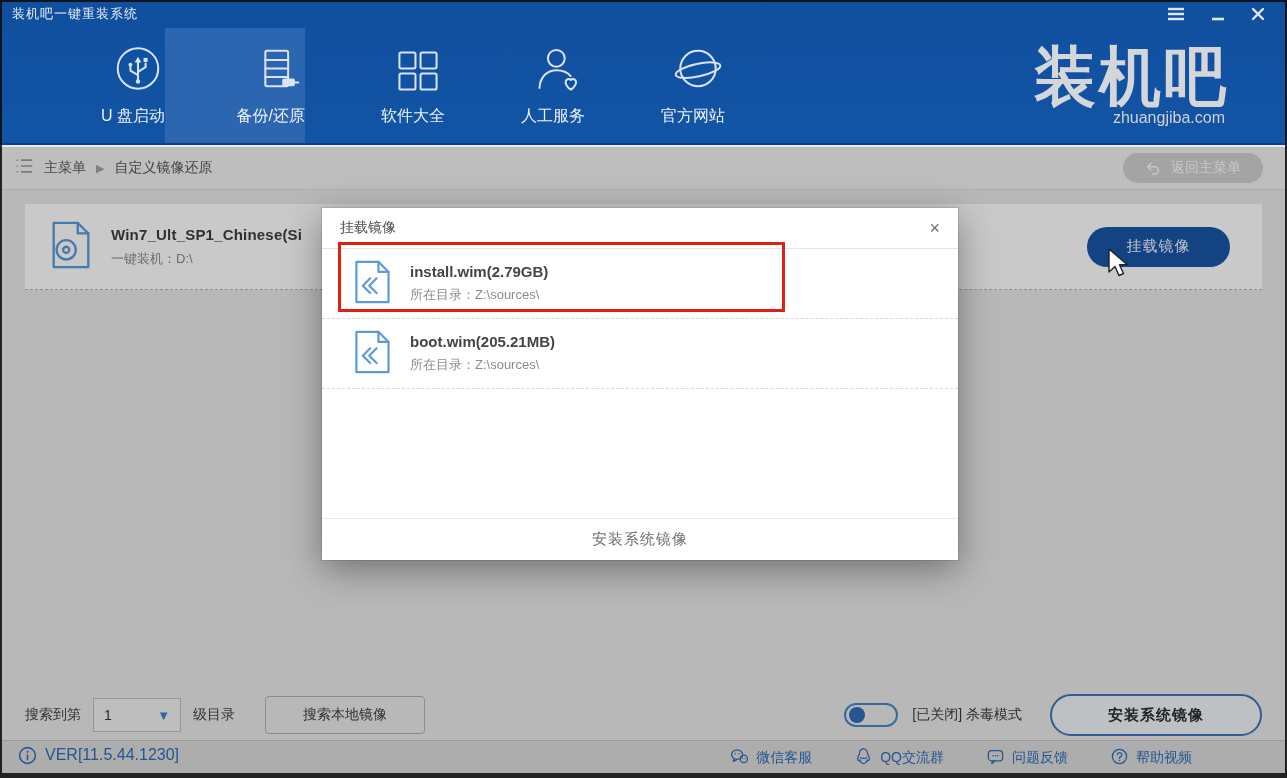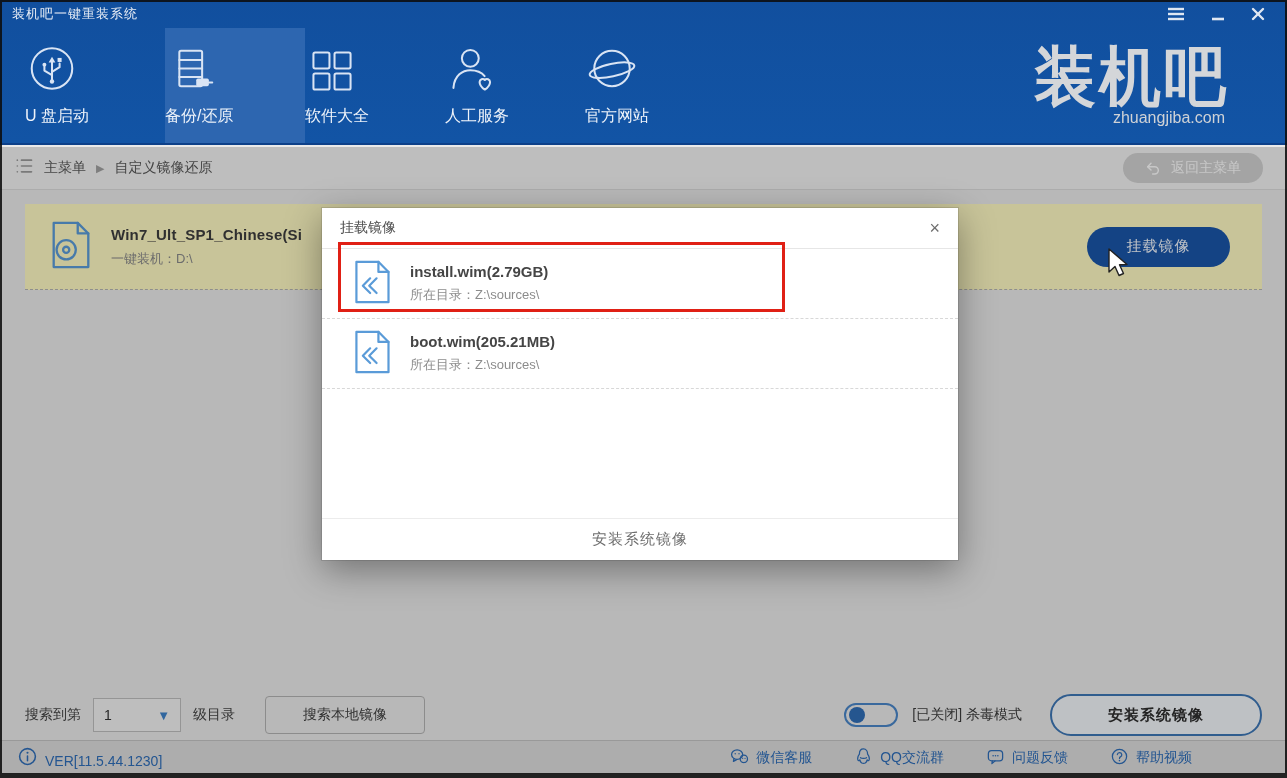--- a/index.html
+++ b/index.html
@@ -8,21 +8,21 @@
   .screen { position:relative; width:1287px; height:778px; background:#eaeaea; overflow:hidden; }
 
   
   .header { position:absolute; top:0; left:0; width:100%; height:145px;
             background:linear-gradient(#114f9e,#1254a5); border-bottom:2px solid #0d4089; }
   .titlebar { height:28px; display:flex; align-items:center; padding:0 12px; }
   .app-title { color:#e9eef6; font-size:13px; letter-spacing:1px; }
   .win-controls { margin-left:auto; display:flex; align-items:center; gap:26px; padding-right:10px; }
   .wc { color:#dfe7f2; cursor:pointer; display:flex; align-items:center; }
   .nav { height:115px; display:flex; align-items:stretch; padding-left:25px; }
-  .nav-item { width:140px; display:flex; flex-direction:column; align-items:flex-start; justify-content:center;
+  .nav-item { width:140px; display:flex; flex-direction:column; align-items:flex-end; justify-content:center;
               gap:8px; color:#dce6f4; cursor:pointer; }
   .nav-item.active { background:#2d66b0; }
   .nav-icon { width:54px; height:54px; display:block; }
   .nav-icon svg { width:54px; height:54px; stroke:#d9e4f4; fill:none; stroke-width:2.4; stroke-linecap:round; stroke-linejoin:round; }
   .nav-label { font-size:16px; color:#eef3fa; }
   .logo { margin-left:auto; margin-right:58px; align-self:center; text-align:right; line-height:1; }
   .logo-cn { font-size:62px; font-weight:800; color:#d4d6d9; letter-spacing:3px;
              font-family:"Liberation Sans",sans-serif; transform:scaleY(1.05); }
   .logo-domain { font-size:16px; color:#cfd2d6; margin-top:2px; padding-right:4px; }
 
@@ -31,21 +31,21 @@
                     border-bottom:1px solid #dadada; display:flex; align-items:center; padding:0 24px 0 14px; }
   .crumb-icon svg { width:20px; height:20px; stroke:#9a9a9a; stroke-width:2; fill:none; stroke-linecap:round; }
   .crumb { font-size:14px; color:#585858; margin-left:10px; cursor:pointer; }
   .crumb-sep { color:#a0a0a0; font-size:11px; margin:0 10px; }
   .back-btn { margin-left:auto; height:30px; border-radius:15px; background:#d0d0d0; color:#fdfdfd;
               display:flex; align-items:center; gap:10px; padding:0 22px; font-size:14px; cursor:pointer; }
   .back-btn svg { width:16px; height:16px; stroke:#fdfdfd; stroke-width:2.2; fill:none; stroke-linecap:round; stroke-linejoin:round; }
 
   
   .content { position:absolute; top:190px; left:0; width:100%; height:500px; background:#eaeaea; }
-  .list-row { position:relative; margin:14px 25px 0 25px; height:86px; background:#fef9c3;
+  .list-row { position:relative; margin:14px 25px 0 25px; height:86px; background:#ffffff;
               border-bottom:1px dashed #b5b5b5; display:flex; align-items:center; padding-left:22px; }
   .file-icon svg { width:48px; height:50px; stroke:#5a9bd8; stroke-width:2.4; fill:none; stroke-linejoin:round; stroke-linecap:round; }
   .row-text { margin-left:16px; }
   .row-name { font-size:15px; font-weight:bold; color:#3e3e3e; letter-spacing:.2px; }
   .row-path { font-size:13px; color:#8a8a8a; margin-top:7px; }
   .mount-btn { position:absolute; right:32px; top:50%; transform:translateY(-50%); width:143px; height:40px;
                border-radius:20px; background:#1a55a8; color:#f2f6fc; font-size:15px; border:none;
                display:flex; align-items:center; justify-content:center; cursor:pointer; letter-spacing:1px; }
 
   
@@ -61,21 +61,21 @@
   .cb-right { margin-left:auto; display:flex; align-items:center; }
   .toggle { width:54px; height:24px; border:2px solid #4a86c8; border-radius:13px; position:relative; cursor:pointer; background:transparent; }
   .toggle-knob { position:absolute; left:3px; top:2px; width:16px; height:16px; border-radius:50%; background:#2f6db6; }
   .av-label { font-size:14px; color:#3c3c3c; margin-left:14px; }
   .install-btn { margin-left:28px; width:212px; height:42px; border:2px solid #3d76b5; border-radius:21px;
                  background:#f2f5f9; font-size:15px; font-weight:bold; color:#2e2e2e; cursor:pointer; letter-spacing:1px; }
 
   
   .status-bar { position:absolute; top:740px; left:0; width:100%; height:34px; background:#dcdcdc;
                 border-top:1px solid #c3c3c3; display:flex; align-items:center; padding:0 95px 0 18px; }
-  .sb-left { display:flex; align-items:flex-end; gap:8px; color:#2e6db8; font-size:14px; cursor:pointer; }
+  .sb-left { display:flex; align-items:flex-start; gap:8px; color:#2e6db8; font-size:16px; cursor:pointer; }
   .sb-links { margin-left:auto; display:flex; align-items:center; gap:42px; }
   .sb-link { display:flex; align-items:center; gap:7px; color:#2e6db8; font-size:14px; cursor:pointer; }
   .sb-icon svg { width:19px; height:19px; stroke:#2e6db8; stroke-width:1.6; fill:none; stroke-linecap:round; stroke-linejoin:round; }
 
   
   .dim-overlay { position:absolute; top:147px; left:0; width:100%; height:631px; background:rgba(0,0,0,0.21); z-index:5; }
   .modal { position:absolute; left:322px; top:208px; width:636px; height:352px; background:#fff; z-index:20;
            box-shadow:0 0 0 1px rgba(0,0,0,0.10), 0 10px 34px rgba(0,0,0,0.38); }
   .modal-head { height:41px; display:flex; align-items:center; padding:0 18px; border-bottom:1px solid #e6e6e6; }
   .modal-title { font-size:14px; color:#4f4f4f; }

